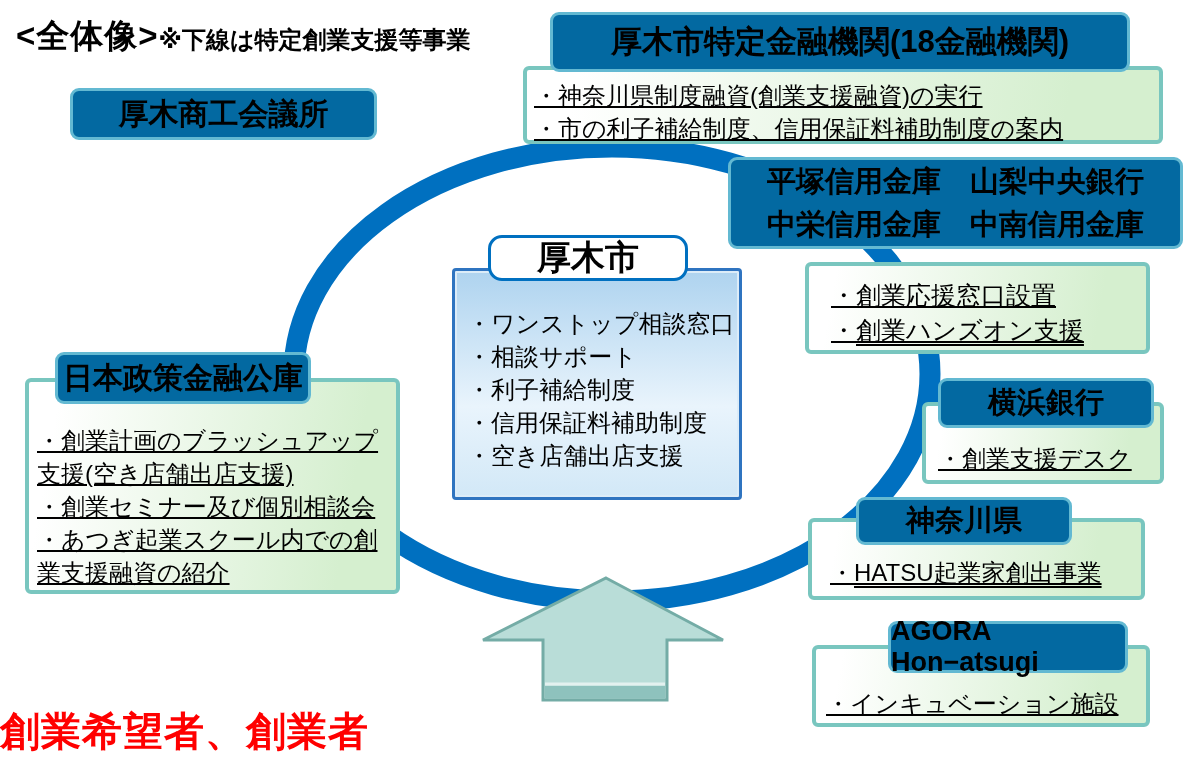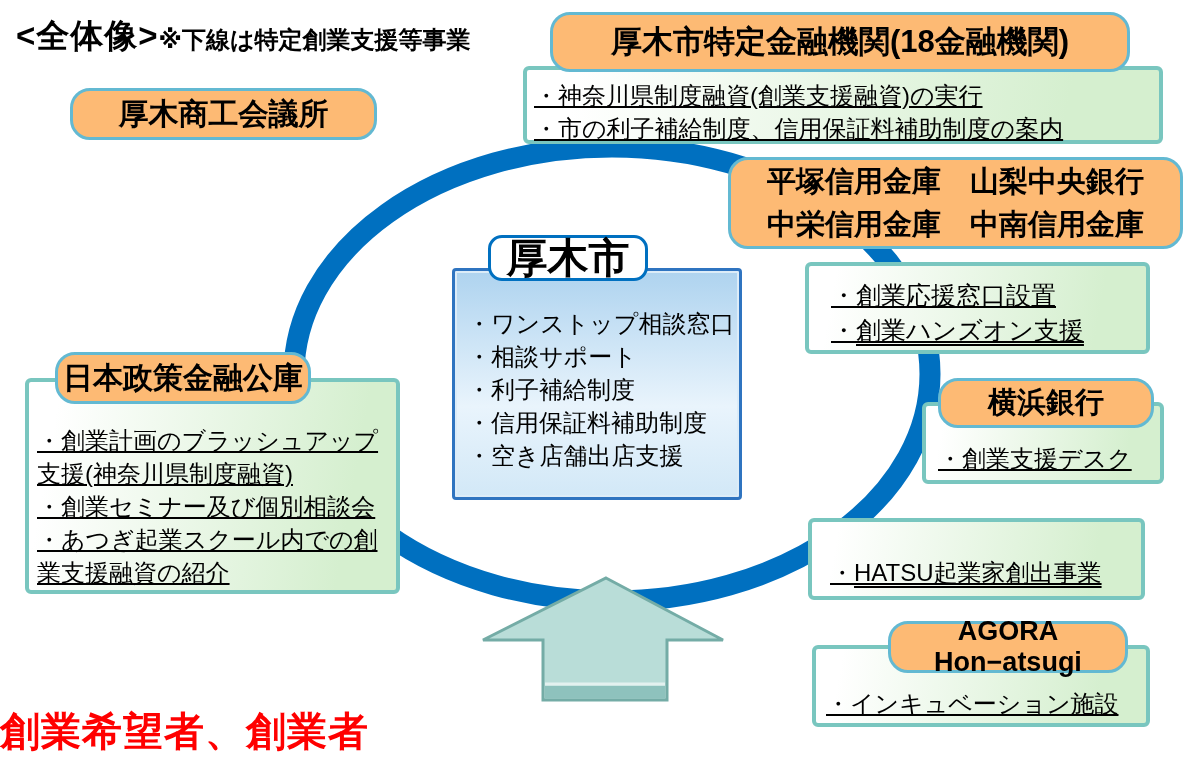--- a/index.html
+++ b/index.html
@@ -14,24 +14,23 @@
   
   .gbox {
     position:absolute; box-sizing:border-box;
     border:4px solid #79c6bf; border-radius:6px;
     background:linear-gradient(100deg,#ffffff 8%,#d5efcf 85%);
     font-size:24px; line-height:1.38; color:#000;text-decoration:underline;
   }
   
   .gtab {
     position:absolute; box-sizing:border-box;
-    border:3px solid #63b9d2; border-radius:20px;
-    background:#fdba74; font-weight:bold; color:#000;
+    border:3px solid #63b9d2; border-radius:9px;
+    background:#0369a1; font-weight:bold; color:#000;
     display:flex; align-items:center; justify-content:center;
-    text-align:center;
   }
   
   .bbox {
     position:absolute; box-sizing:border-box;
     border:3px solid #2f74c0; border-radius:4px;
     background:linear-gradient(to bottom,#aed3ef,#e9f4fc 60%,#d2e8f7);
     box-shadow:inset 0 0 0 2px #dcecf8;
     font-size:24px; line-height:1.38; color:#000;
   }
   .btab {
@@ -69,54 +68,55 @@
 
   <div class="gbox" style="left:523px;top:66px;width:640px;height:78px;padding:9px 6px 4px 7px">
     <div class="item">・神奈川県制度融資(創業支援融資)の実行</div>
     <div class="item">・市の利子補給制度、信用保証料補助制度の案内</div>
   </div>
   <div class="gtab" style="left:550px;top:12px;width:580px;height:60px;font-size:31px">厚木市特定金融機関(18金融機関)</div>
 
   <div class="gtab" style="left:70px;top:88px;width:307px;height:52px;font-size:30px">厚木商工会議所</div>
 
   <div class="gbox" style="left:25px;top:378px;width:375px;height:216px;padding:42px 4px 4px 8px">
-    <div class="item">・創業計画のブラッシュアップ支援(神奈川県制度融資)</div>
+    <div class="item">・創業計画のブラッシュアップ支援(空き店舗出店支援)</div>
     <div class="item">・創業セミナー及び個別相談会</div>
     <div class="item">・あつぎ起業スクール内での創業支援融資の紹介</div>
   </div>
   <div class="gtab" style="left:55px;top:352px;width:256px;height:52px;font-size:30px">日本政策金融公庫</div>
 
   <div class="bbox" style="left:452px;top:268px;width:290px;height:232px;padding:36px 4px 4px 12px">
     <div class="item">・ワンストップ相談窓口</div>
     <div class="item">・相談サポート</div>
     <div class="item">・利子補給制度</div>
     <div class="item">・信用保証料補助制度</div>
     <div class="item">・空き店舗出店支援</div>
   </div>
-  <div class="btab" style="left:488px;top:235px;width:160px;height:46px;font-size:41px;font-weight:bold">厚木市</div>
+  <div class="btab" style="left:488px;top:235px;width:200px;height:46px;font-size:34px;font-weight:bold">厚木市</div>
 
   <div class="gbox" style="left:805px;top:262px;width:345px;height:92px;padding:12px 4px 4px 22px;font-size:25px">
     <div class="item">・創業応援窓口設置</div>
     <div class="item"><span>・</span><span class="u">創業ハンズオン支援</span></div>
   </div>
   <div class="gtab" style="left:728px;top:157px;width:455px;height:92px;font-size:29px;line-height:1.5">
     <div>
       <div>平塚信用金庫　山梨中央銀行</div>
       <div>中栄信用金庫　中南信用金庫</div>
     </div>
   </div>
 
   <div class="gbox" style="left:922px;top:402px;width:242px;height:82px;padding:36px 4px 4px 12px">
     <div class="item">・創業支援デスク</div>
   </div>
   <div class="gtab" style="left:938px;top:378px;width:216px;height:50px;font-size:29px">横浜銀行</div>
 
   <div class="gbox" style="left:808px;top:518px;width:337px;height:82px;padding:34px 4px 4px 18px">
     <div class="item"><span>・</span><span class="u">HATSU起業家創出事業</span></div>
   </div>
+  <div class="gtab" style="left:856px;top:497px;width:216px;height:48px;font-size:29px">神奈川県</div>
 
   <div class="gbox" style="left:812px;top:645px;width:338px;height:82px;padding:38px 4px 4px 10px">
     <div class="item">・インキュベーション施設</div>
   </div>
   <div class="gtab" style="left:888px;top:621px;width:240px;height:52px;font-size:27px">AGORA Hon−atsugi</div>
 
   <svg class="abs" style="left:470px;top:572px" width="272" height="134">
     <polygon points="136,6 253,68 197,68 197,128 73,128 73,68 13,68" fill="#b9ddd8" stroke="#74aca6" stroke-width="3" stroke-linejoin="miter"></polygon>
     <rect x="75" y="114" width="120" height="12.5" fill="#8ec2bd"></rect>
     <line x1="75" y1="112" x2="195" y2="112" stroke="#e3f1ef" stroke-width="3"></line>

